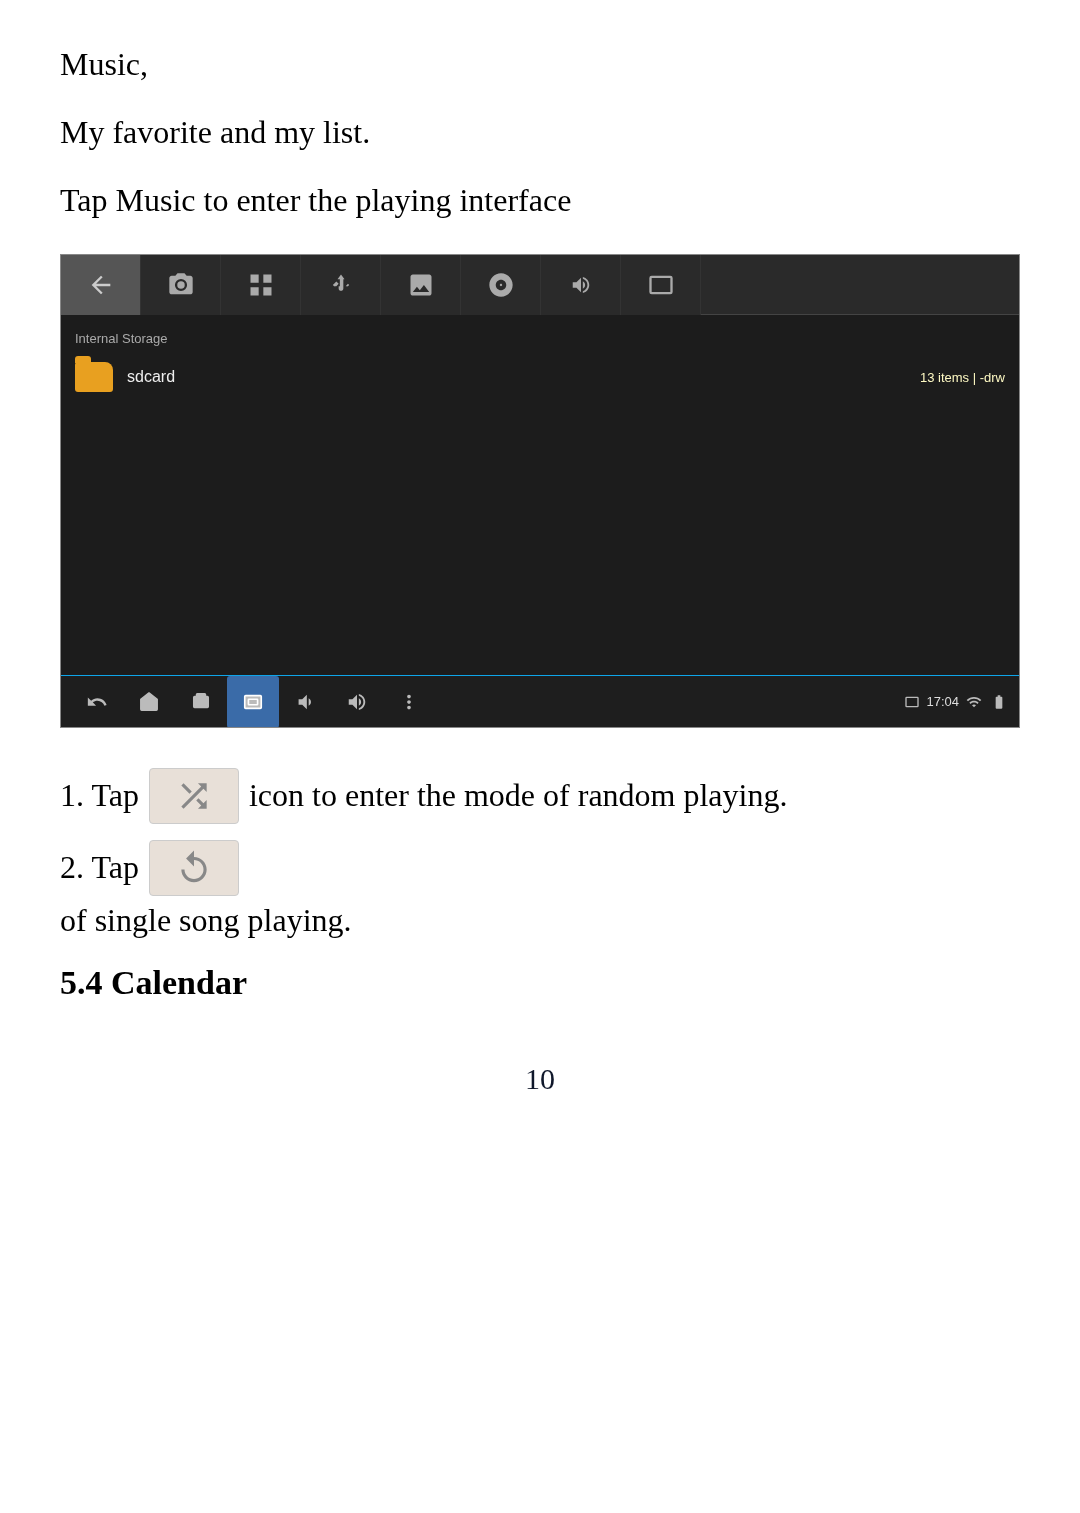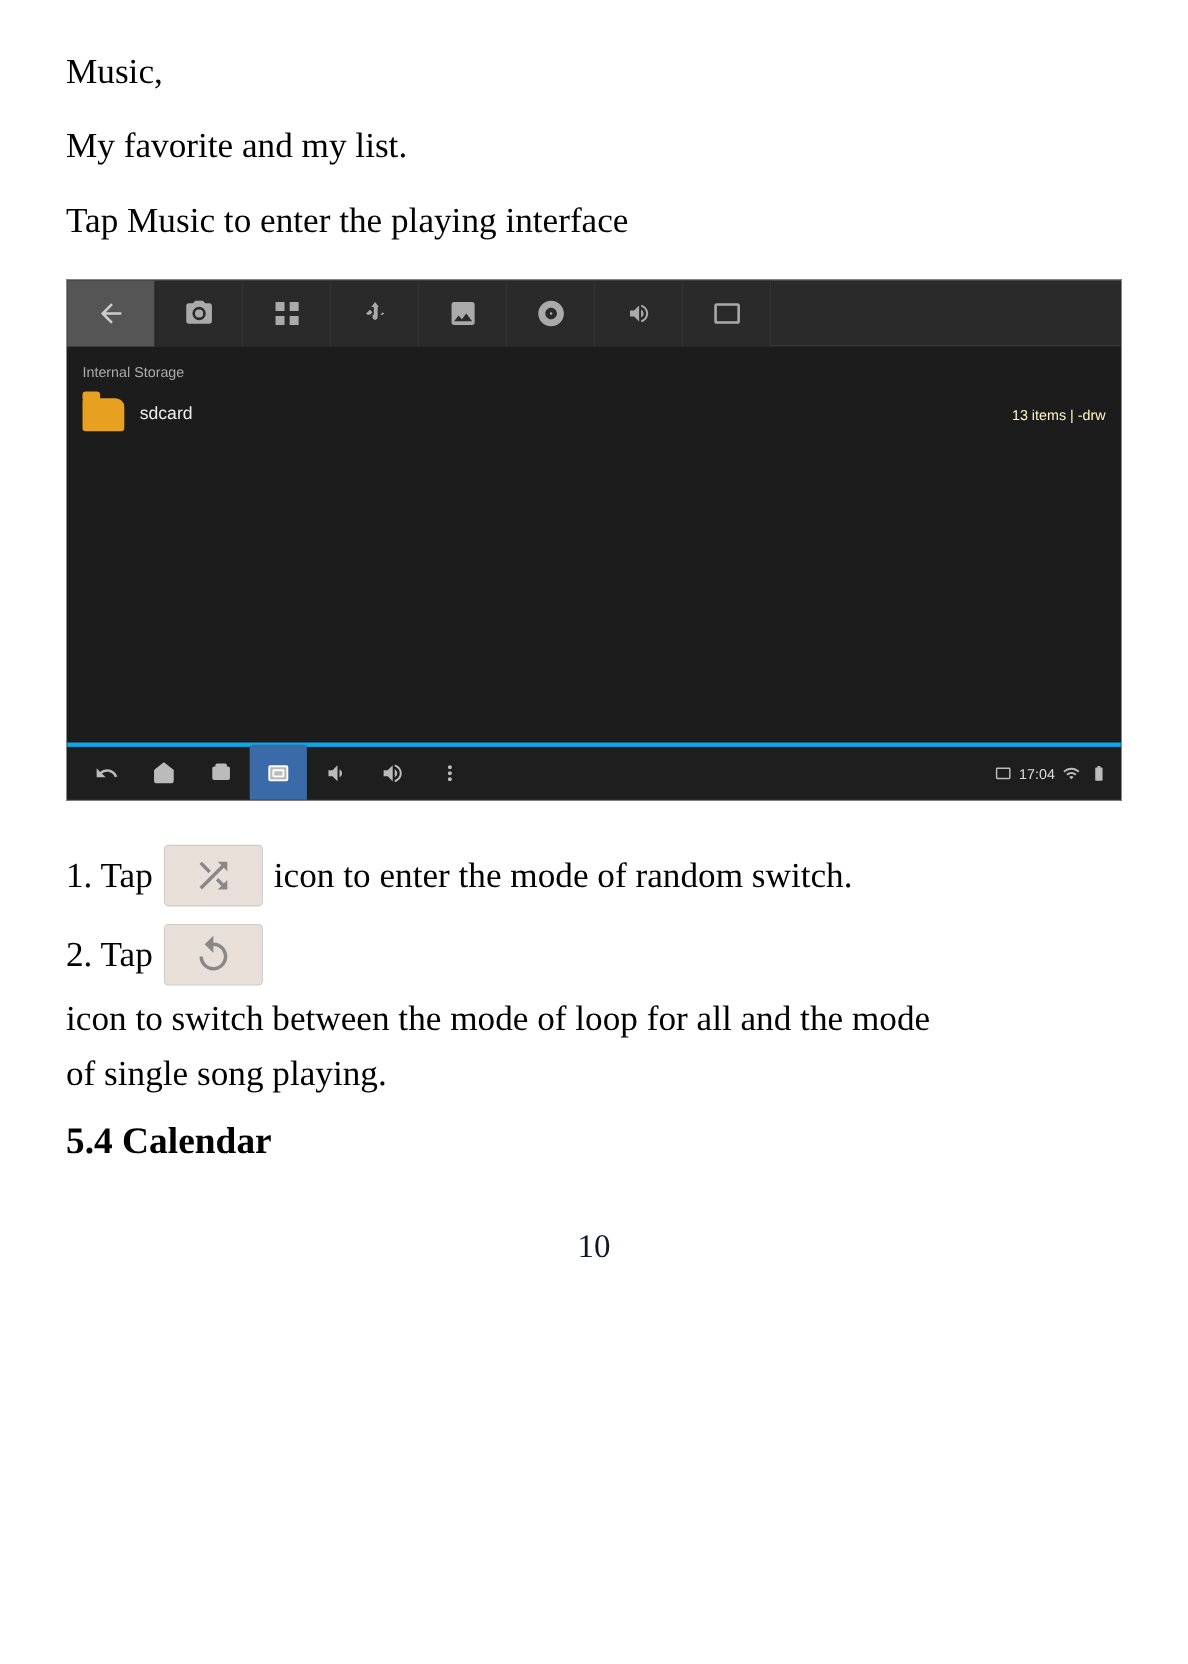--- a/index.html
+++ b/index.html
@@ -116,21 +116,21 @@
       font-size: 13px;
       font-family: Arial, sans-serif;
     }
 
     
     .device-bottom-bar {
       display: flex;
       align-items: center;
       background: #1e1e1e;
       height: 52px;
-      border-top: 4px solid #0ea5e9;
+      border-top: 1px solid #0ea5e9;
       padding: 12px 10px;
     }
 
     .sys-btn {
       display: flex;
       align-items: center;
       justify-content: center;
       width: 52px;
       height: 52px;
       color: #bbb;
@@ -350,33 +350,32 @@
 
 <div class="block-wrap">
   <div class="instruction-text-wrap">
     <span class="instruction-prefix">1. Tap</span>
     <div class="inline-icon-box">
 
       <svg viewBox="0 0 24 24" fill="#888">
         <path d="M10.59 9.17L5.41 4 4 5.41l5.17 5.17 1.42-1.41zM14.5 4l2.04 2.04L4 18.59 5.41 20 17.96 7.46 20 9.5V4h-5.5zm.33 9.41l-1.41 1.41 3.13 3.13L14.5 20H20v-5.5l-2.04 2.04-3.13-3.13z"></path>
       </svg>
     </div>
-    <span class="instruction-suffix">icon to enter the mode of random switch.</span>
+    <span class="instruction-suffix">icon to enter the mode of random playing.</span>
   </div>
 </div>
 
 <div class="block-wrap">
   <div class="instruction-text-wrap">
     <span class="instruction-prefix">2. Tap</span>
     <div class="inline-icon-box">
 
       <svg viewBox="0 0 24 24" fill="#888">
         <path d="M12 5V1L7 6l5 5V7c3.31 0 6 2.69 6 6s-2.69 6-6 6-6-2.69-6-6H4c0 4.42 3.58 8 8 8s8-3.58 8-8-3.58-8-8-8z"></path>
       </svg>
     </div>
-    <span class="instruction-suffix">icon to switch between the mode of loop for all and the mode</span>
   </div>
   <div class="text-line">of single song playing.</div>
 </div>
 
 <p class="section-heading">5.4 Calendar</p>
 
 <div class="page-number">10</div>
 
 </body></html>

